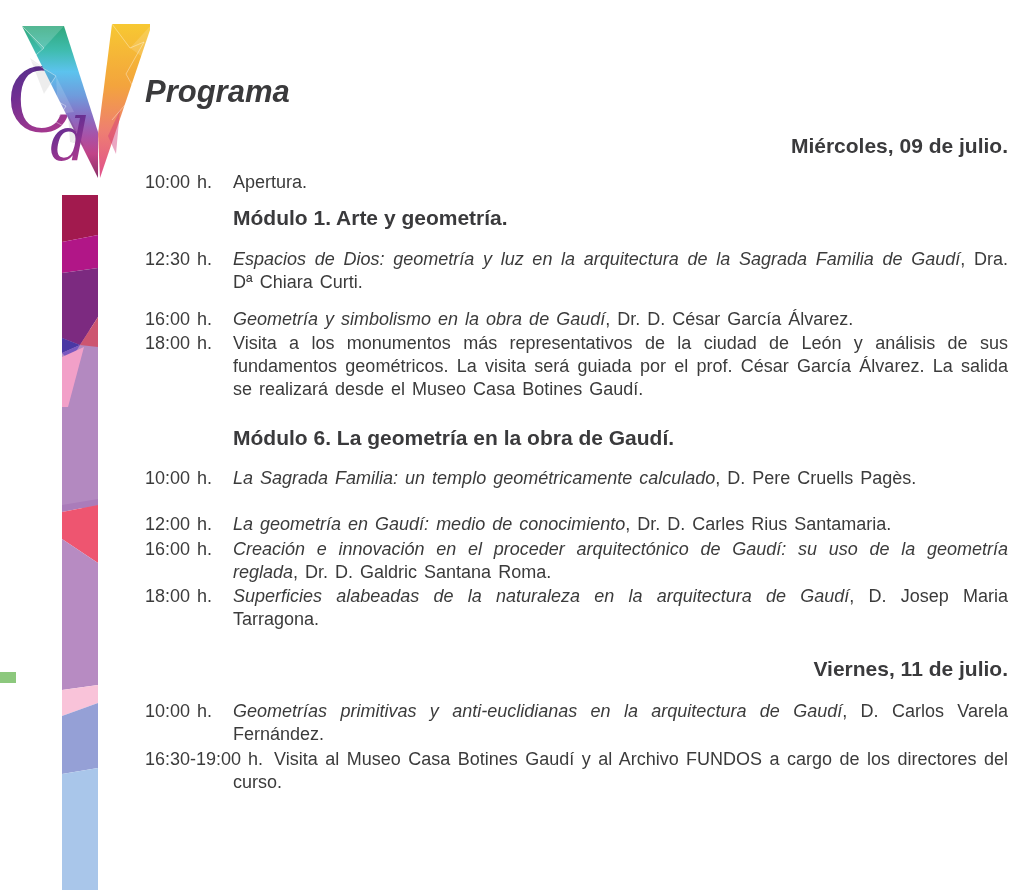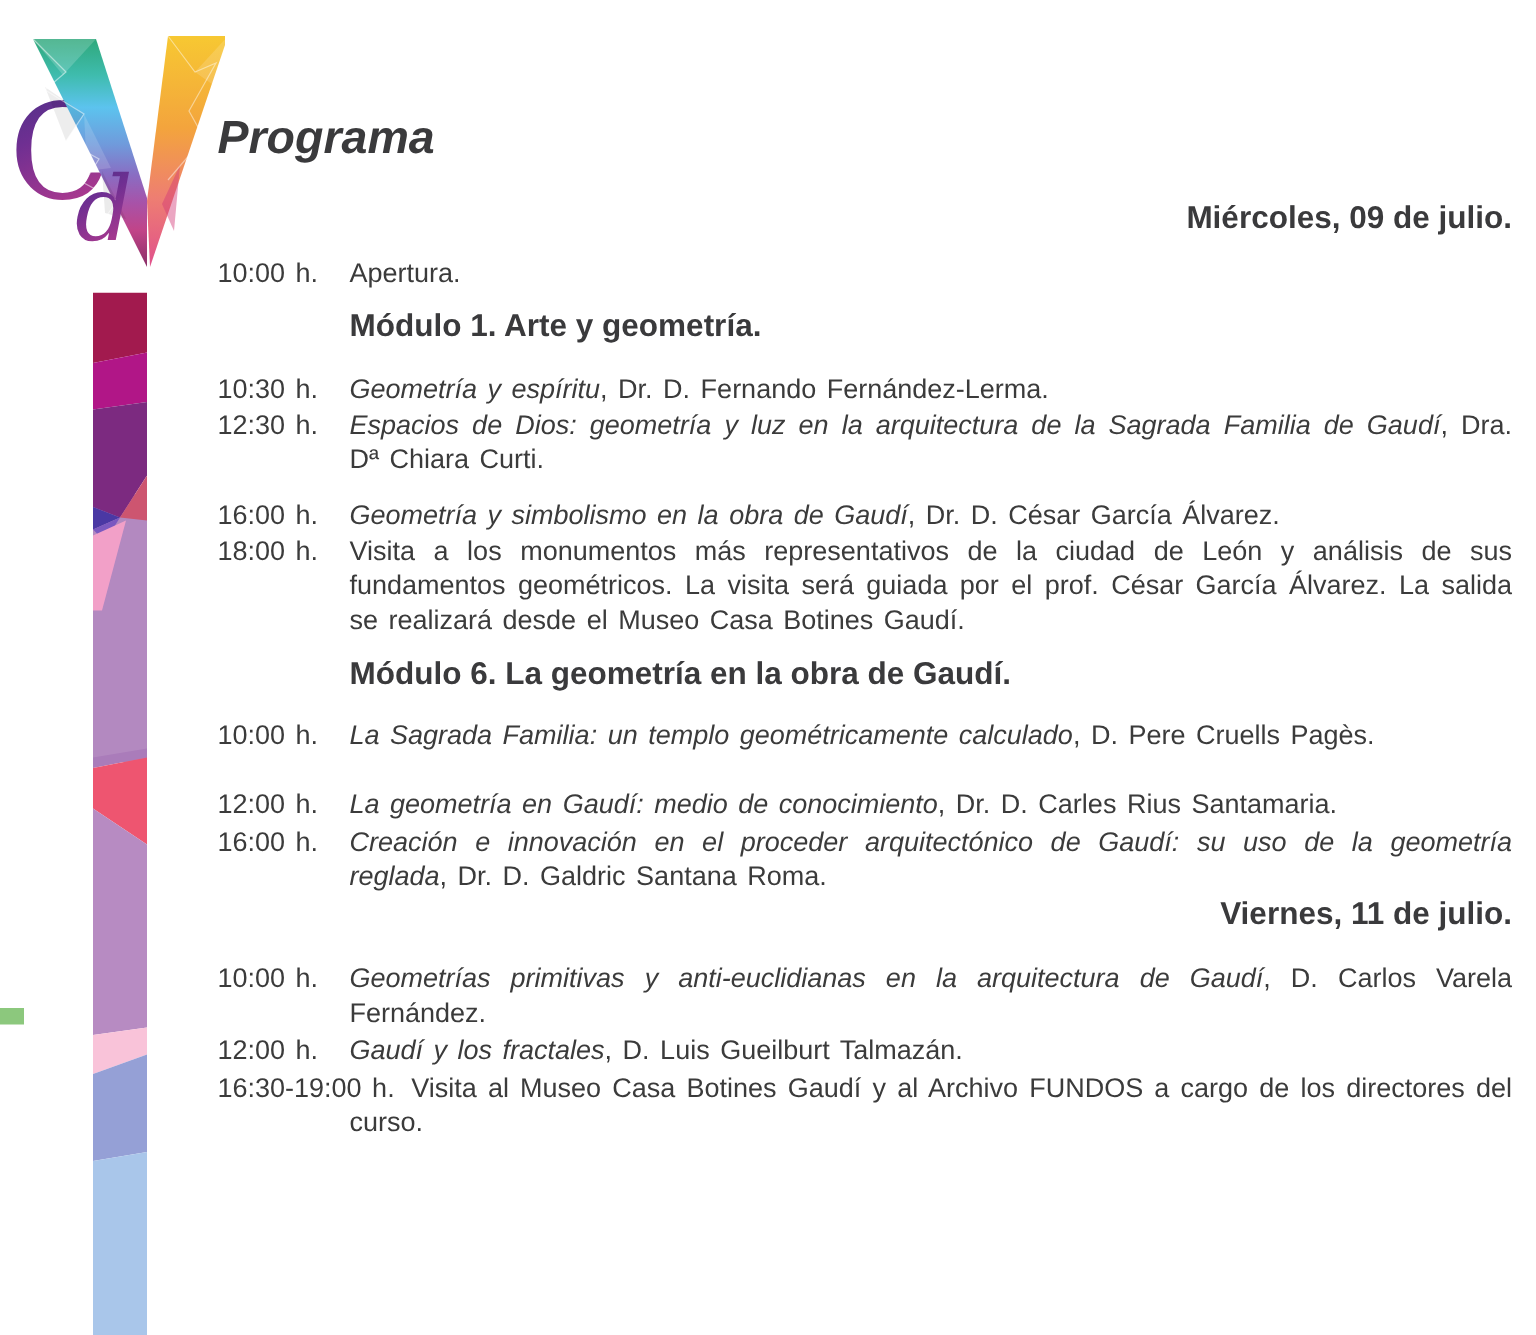--- a/index.html
+++ b/index.html
@@ -89,29 +89,28 @@
   </svg>
 
   <div class="green-dash"></div>
 
   <div class="content">
     <h1>Programa</h1>
 
     <h2>Miércoles, 09 de julio.</h2>
     <p class="entry" style="margin-bottom:11px"><span class="time">10:00 h.</span><span class="ttl"></span><span>Apertura.</span></p>
     <h3>Módulo 1. Arte y geometría.</h3>
-    <p class="entry" style="margin-bottom:1px"><span class="time">10:30 h.</span><span class="ttl">Geometría y espíritu</span><span>, Dr. D. Fernando Fernández-Lerma.</span></p>
     <p class="entry" style="margin-bottom:14px"><span class="time">12:30 h.</span><span class="ttl">Espacios de Dios: geometría y luz en la arquitectura de la Sagrada Familia de Gaudí</span><span>, Dra. Dª Chiara Curti.</span></p>
     <p class="entry" style="margin-bottom:1px"><span class="time">16:00 h.</span><span class="ttl">Geometría y simbolismo en la obra de Gaudí</span><span>, Dr. D. César García Álvarez.</span></p>
-    <p class="entry" style="margin-bottom:12px"><span class="time">18:00 h.</span><span class="ttl"></span><span>Visita a los monumentos más representativos de la ciudad de León y análisis de sus fundamentos geométricos. La visita será guiada por el prof. César García Álvarez. La salida se realizará desde el Museo Casa Botines Gaudí.</span></p>
+    <p class="entry" style="margin-bottom:24px"><span class="time">18:00 h.</span><span class="ttl"></span><span>Visita a los monumentos más representativos de la ciudad de León y análisis de sus fundamentos geométricos. La visita será guiada por el prof. César García Álvarez. La salida se realizará desde el Museo Casa Botines Gaudí.</span></p>
 
     <h3 style="margin-bottom:17px">Módulo 6. La geometría en la obra de Gaudí.</h3>
     <p class="entry" style="margin-bottom:23px"><span class="time">10:00 h.</span><span class="ttl">La Sagrada Familia: un templo geométricamente calculado</span><span>, D. Pere Cruells Pagès.</span></p>
     <p class="entry" style="margin-bottom:2px"><span class="time">12:00 h.</span><span class="ttl">La geometría en Gaudí: medio de conocimiento</span><span>, Dr. D. Carles Rius Santamaria.</span></p>
     <p class="entry" style="margin-bottom:1px"><span class="time">16:00 h.</span><span class="ttl">Creación e innovación en el proceder arquitectónico de Gaudí: su uso de la geometría reglada</span><span>, Dr. D. Galdric Santana Roma.</span></p>
+    <p class="entry" style="margin-bottom:25px"><span class="time">18:00 h.</span><span class="ttl">Superficies alabeadas de la naturaleza en la arquitectura de Gaudí</span><span>, D. Josep Maria Tarragona.</span></p>
 
     <h2 style="margin-bottom:18px">Viernes, 11 de julio.</h2>
     <p class="entry" style="margin-bottom:2px"><span class="time">10:00 h.</span><span class="ttl">Geometrías primitivas y anti-euclidianas en la arquitectura de Gaudí</span><span>, D. Carlos Varela Fernández.</span></p>
-    <p class="entry" style="margin-bottom:2px"><span class="time">12:00 h.</span><span class="ttl">Gaudí y los fractales</span><span>, D. Luis Gueilburt Talmazán.</span></p>
     <p class="entry"><span class="time wide">16:30-19:00 h.</span><span class="ttl"></span><span>Visita al Museo Casa Botines Gaudí y al Archivo FUNDOS a cargo de los directores del curso.</span></p>
   </div>
 
 </div>
 
 </body></html>

